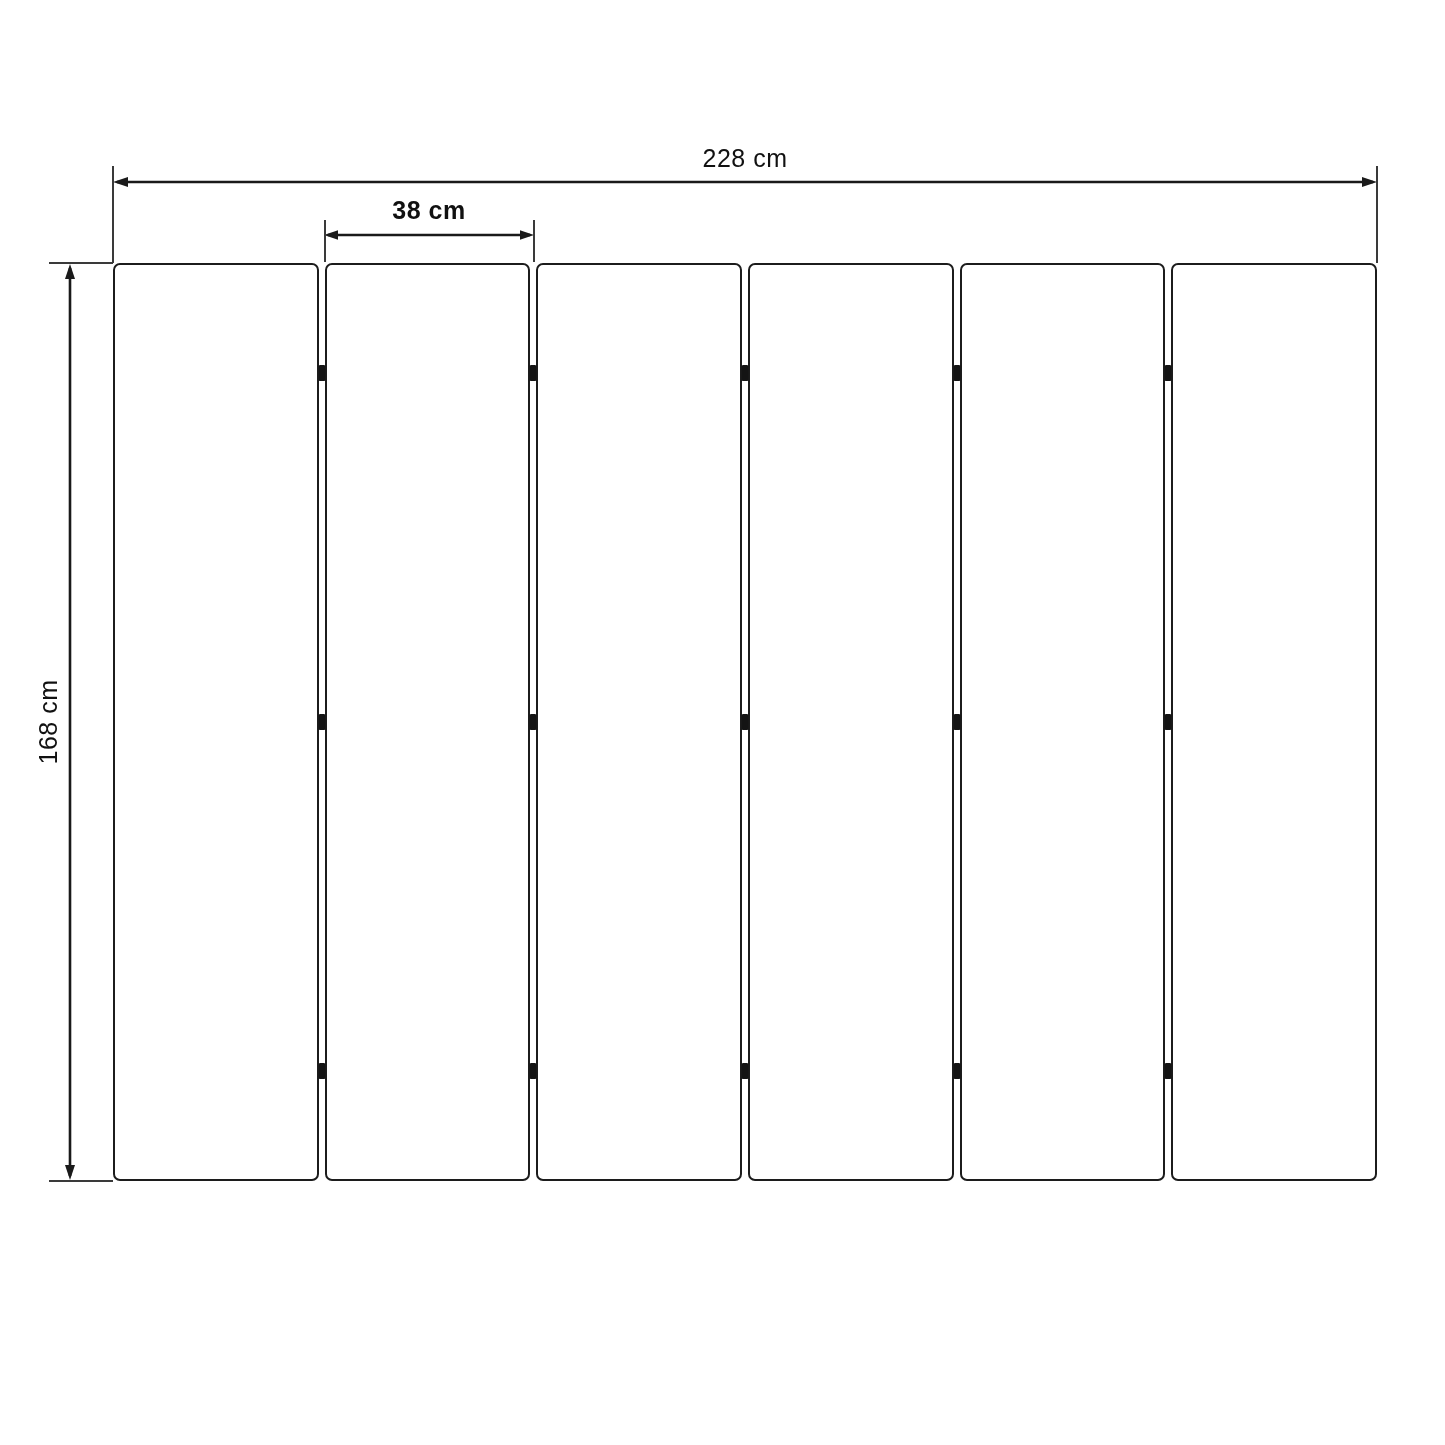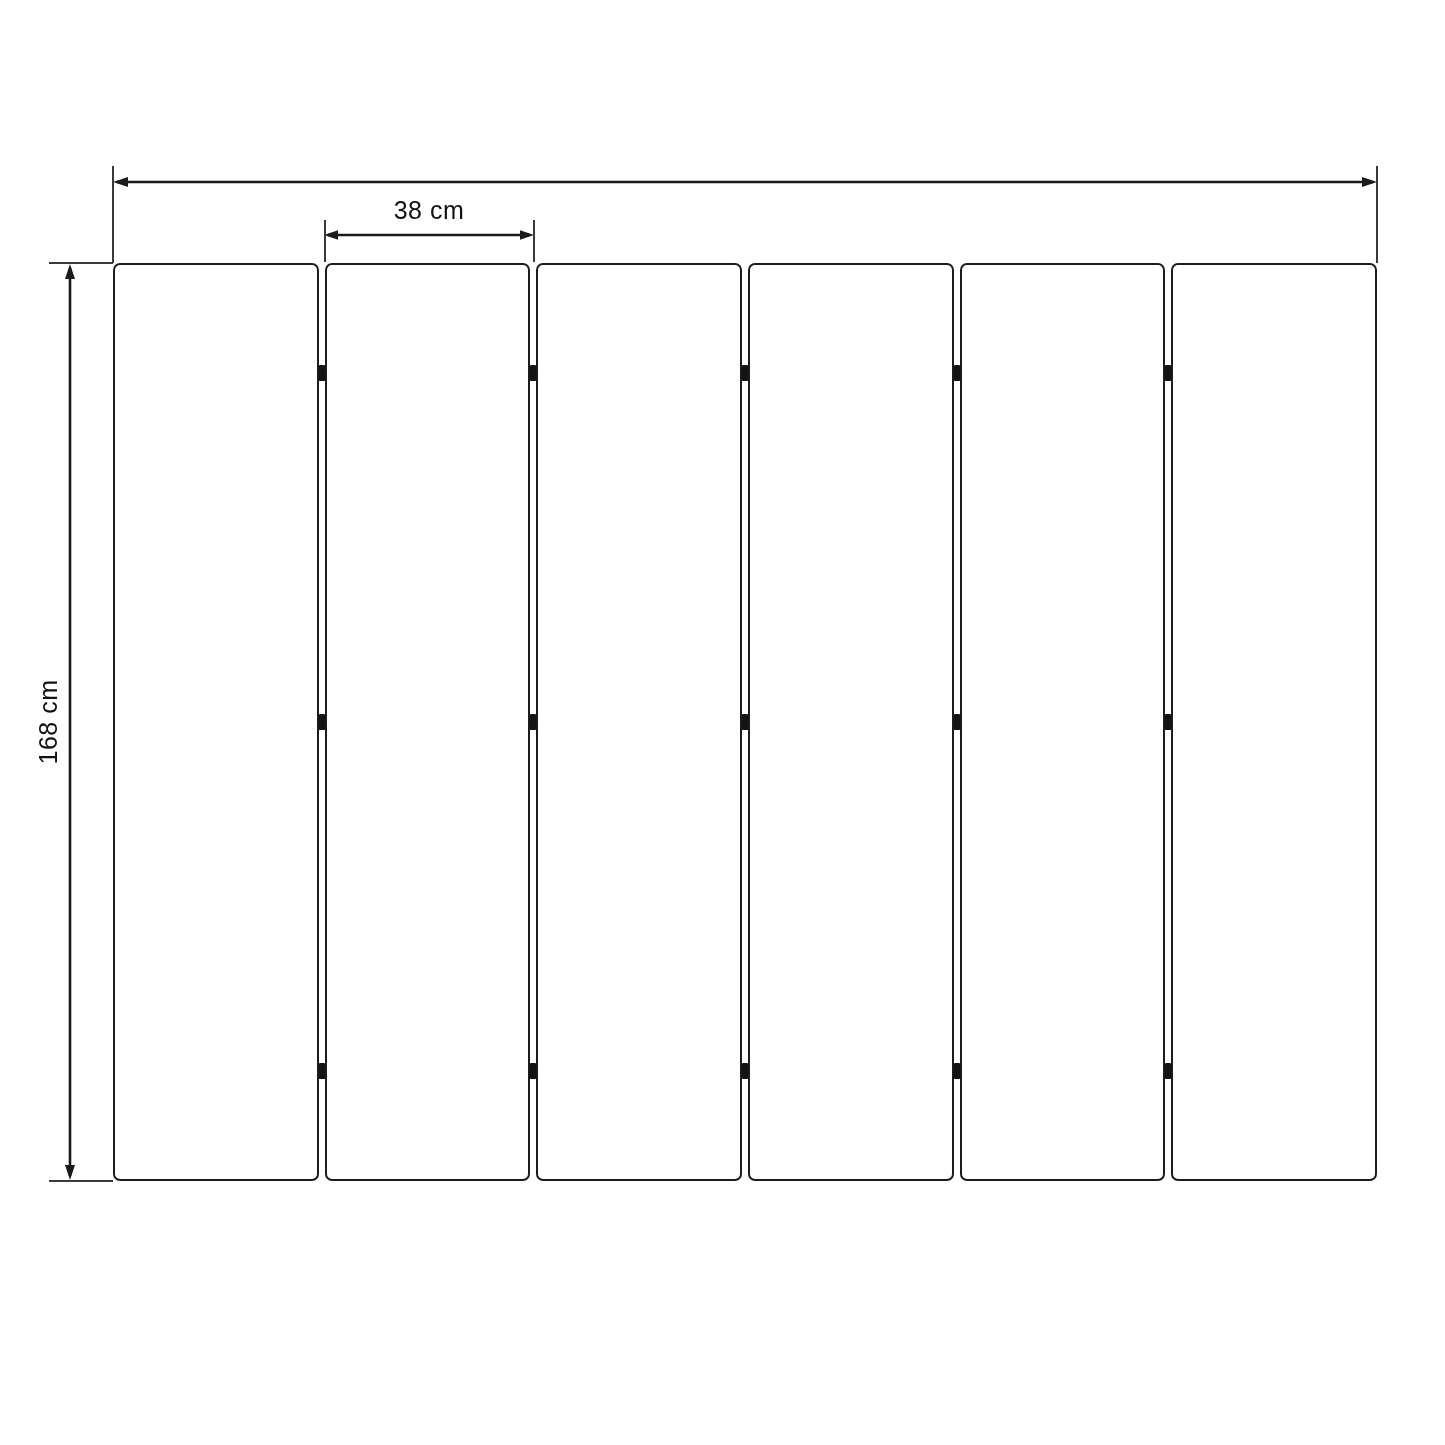--- a/index.html
+++ b/index.html
@@ -27,20 +27,21 @@
   }
   .label-total-width {
     left: 113px;
     top: 144px;
     width: 1264px;
   }
   .label-panel-width {
     left: 324px;
     top: 196px;
     width: 210px;
+    font-weight: bold;
   }
   .label-height {
     left: 48px;
     top: 722px;
     width: 0;
     height: 0;
     overflow: visible;
   }
   .label-height > span {
     position: absolute;
@@ -98,20 +99,21 @@
     background: #141414;
     border-radius: 1.5px;
     transform: translate(-50%, -50%);
   }
 </style>
 </head>
 <body>
 
 <div class="canvas">
 
+  <div class="dim-label label-total-width">228 cm</div>
   <svg class="dim-arrow arrow-total-width" width="1264" height="14" viewBox="0 0 1264 14">
     <line x1="4" y1="7" x2="1260" y2="7" stroke="#1a1a1a" stroke-width="2.6"></line>
     <polygon points="0,7 15,2 15,12" fill="#1a1a1a"></polygon>
     <polygon points="1264,7 1249,2 1249,12" fill="#1a1a1a"></polygon>
   </svg>
   <div class="ext-line ext-v ext-total-left"></div>
   <div class="ext-line ext-v ext-total-right"></div>
 
   <div class="dim-label label-panel-width">38 cm</div>
   <svg class="dim-arrow arrow-panel-width" width="210" height="14" viewBox="0 0 210 14">

